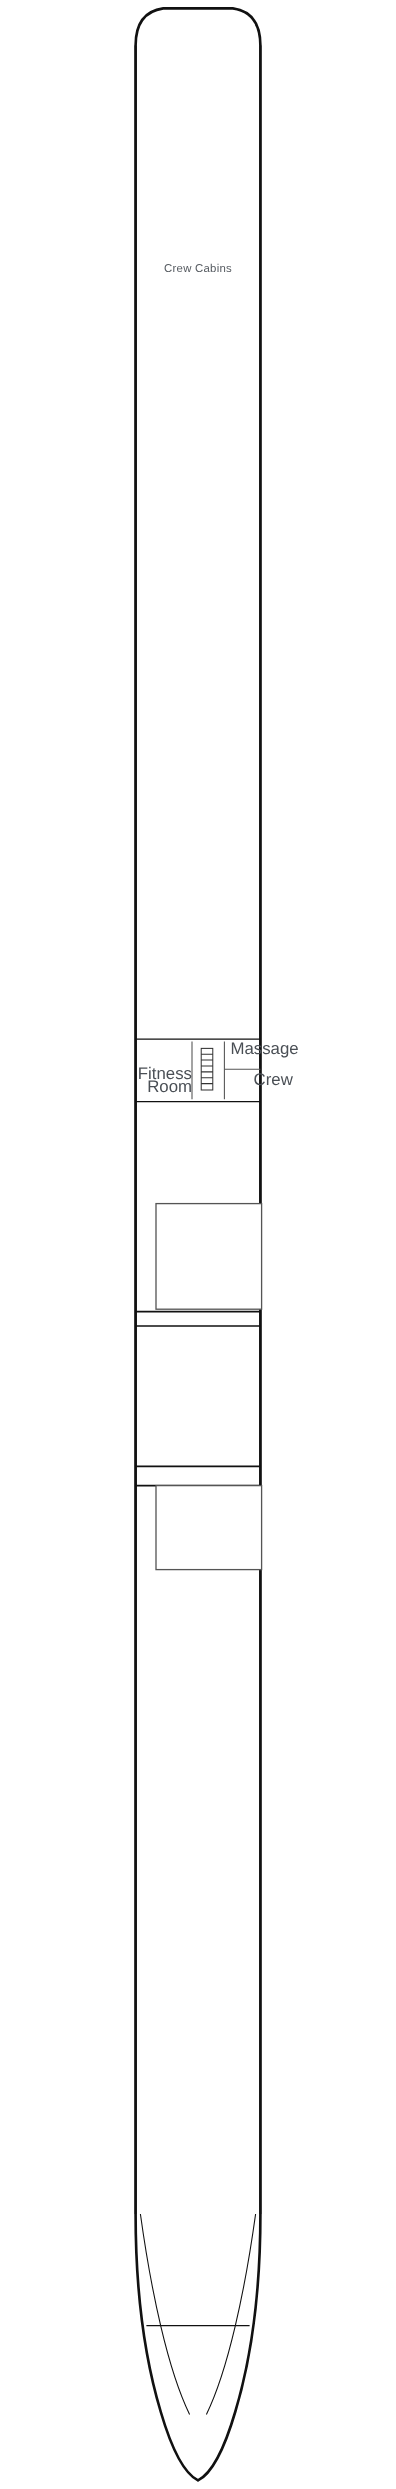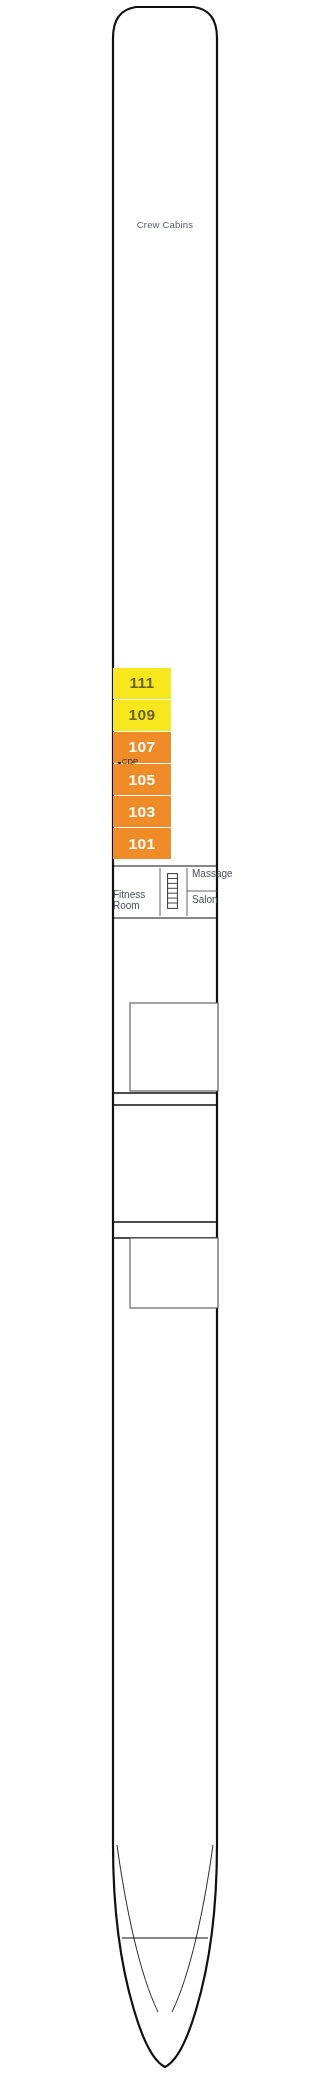--- a/index.html
+++ b/index.html
@@ -33,22 +33,22 @@
     font-family:"Liberation Sans",sans-serif;
   }
   .cdp-dot{
     position:absolute;left:5px;top:-2.5px;width:2.5px;height:2.5px;
     background:#1a1a1a;border-radius:50%;
   }
 
   
   .service-row{position:absolute;left:0;top:865px;width:330px;height:53px;}
   .svc-text{
-    position:absolute;font-size:10px;color:#4a4f55;line-height:11px;
-    text-align:left;white-space:pre-line;
+    position:absolute;font-size:14px;color:#4a4f55;line-height:11px;
+    text-align:right;white-space:pre-line;
   }
   #svc-fitness{left:113px;top:24px;width:47px;}
   #svc-massage{left:192px;top:3px;width:52px;}
   #svc-salon{left:192px;top:29px;width:52px;}
 
   .stair-icon{position:absolute;left:167px;top:8px;width:11px;height:36px;}
 </style>
 </head>
 <body>
 
@@ -88,47 +88,35 @@
 
     <path d="M117,1845 C126,1910 140,1975 158,2012" fill="none" stroke="#111111" stroke-width="0.9"></path>
     <path d="M213,1845 C204,1910 190,1975 172,2012" fill="none" stroke="#111111" stroke-width="0.9"></path>
     <line x1="122" y1="1938" x2="208" y2="1938" stroke="#111111" stroke-width="1.1"></line>
   </svg>
 
   <div class="crew-label">Crew Cabins</div>
 
   <div class="cabin-grid">
 
-    <div class="cabin-col port">
-      <div class="cabin yellow">111</div>
-      <div class="cabin yellow">109</div>
-      <div class="cabin orange">107</div>
-      <div class="cabin orange">
-        <span class="cdp-dot"></span>
-        <span class="cdp-tag">CDP</span>
-        <span>105</span>
-      </div>
-      <div class="cabin orange">103</div>
-      <div class="cabin orange">101</div>
-    </div>
 
 
   </div>
 
   <div class="service-row">
     <div class="svc-text" id="svc-fitness">Fitness
 Room</div>
 
     <svg class="stair-icon" viewBox="0 0 11 36">
       <rect x="0.6" y="0.6" width="9.8" height="34.8" fill="#ffffff" stroke="#333333" stroke-width="1"></rect>
       <line x1="0.6" y1="5.5" x2="10.4" y2="5.5" stroke="#333333" stroke-width="0.9"></line>
       <line x1="0.6" y1="10.4" x2="10.4" y2="10.4" stroke="#333333" stroke-width="0.9"></line>
       <line x1="0.6" y1="15.3" x2="10.4" y2="15.3" stroke="#333333" stroke-width="0.9"></line>
       <line x1="0.6" y1="20.2" x2="10.4" y2="20.2" stroke="#333333" stroke-width="0.9"></line>
       <line x1="0.6" y1="25.1" x2="10.4" y2="25.1" stroke="#333333" stroke-width="0.9"></line>
       <line x1="0.6" y1="30.0" x2="10.4" y2="30.0" stroke="#333333" stroke-width="0.9"></line>
     </svg>
 
     <div class="svc-text" id="svc-massage">Massage</div>
-    <div class="svc-text" id="svc-salon">Salon</div>
+    <div class="svc-text" id="svc-salon">Crew</div>
   </div>
 
 </div>
 
 </body></html>

